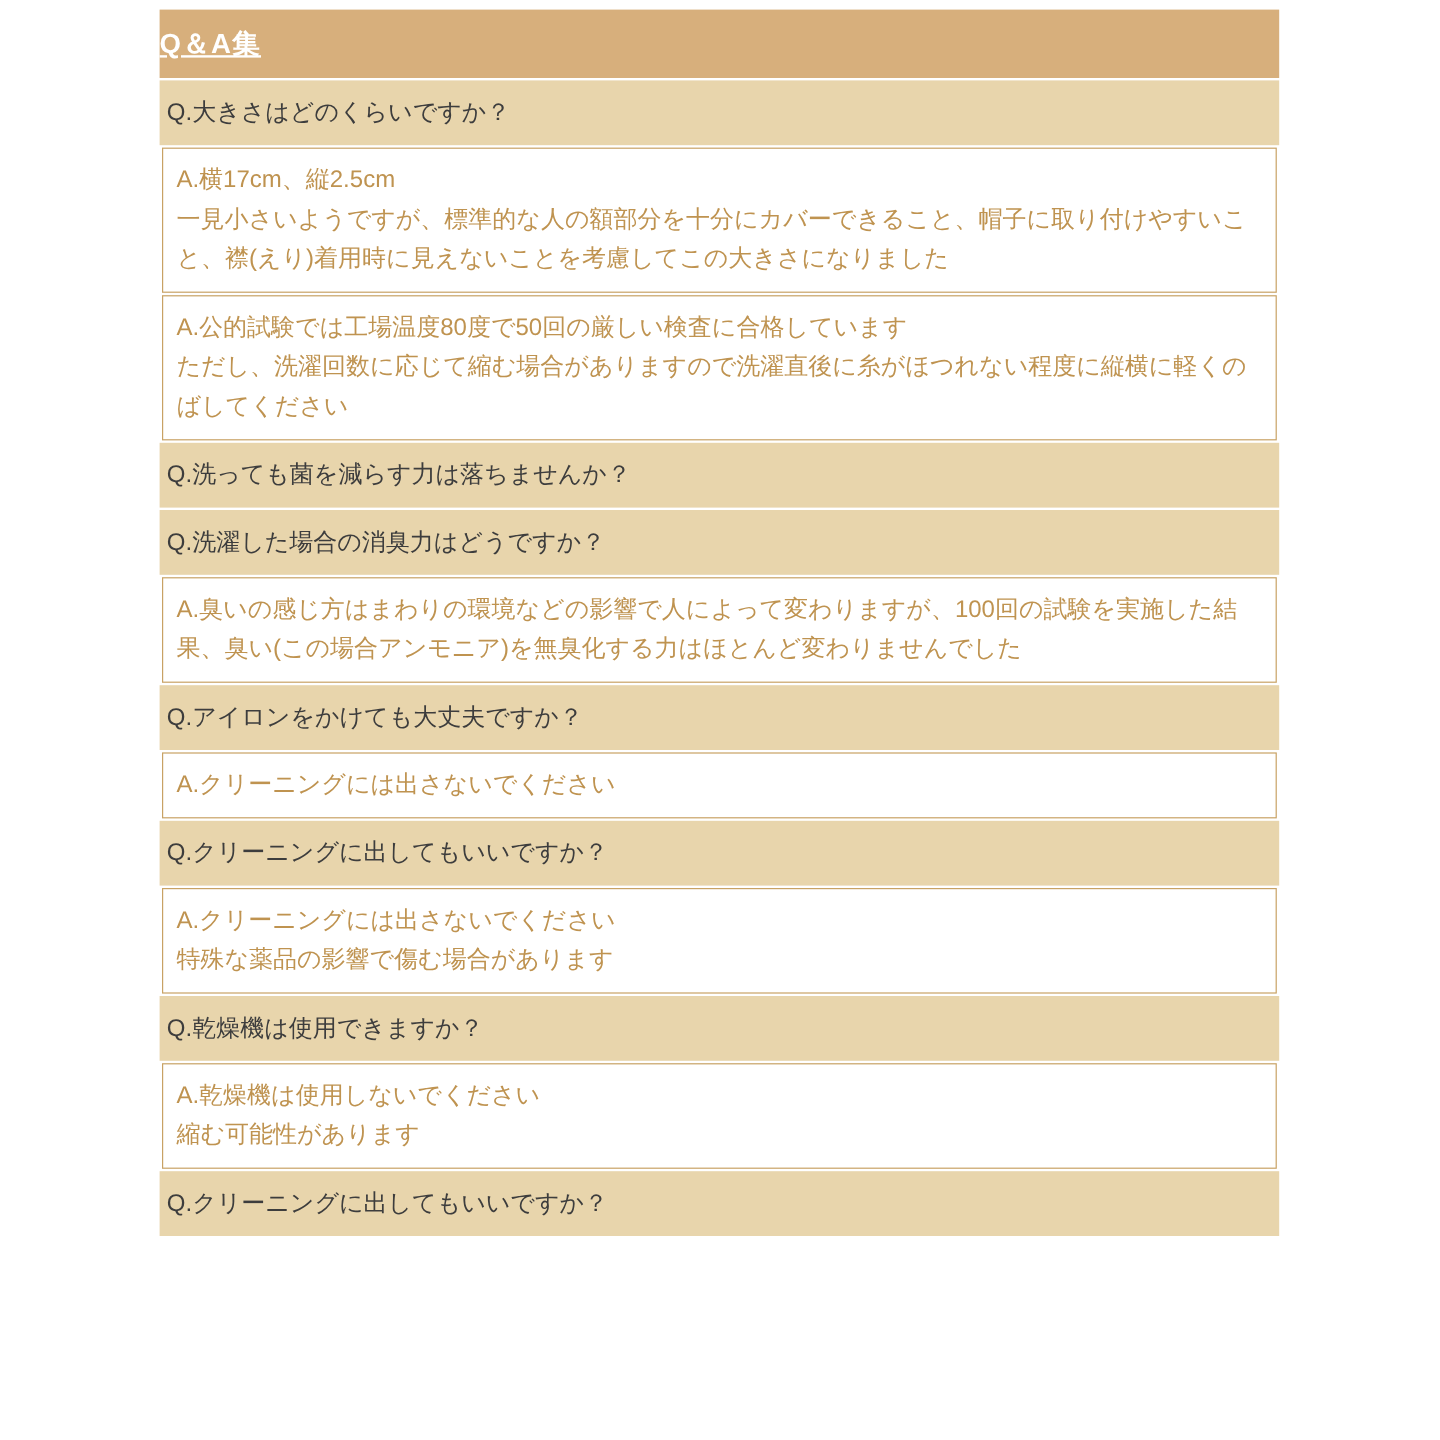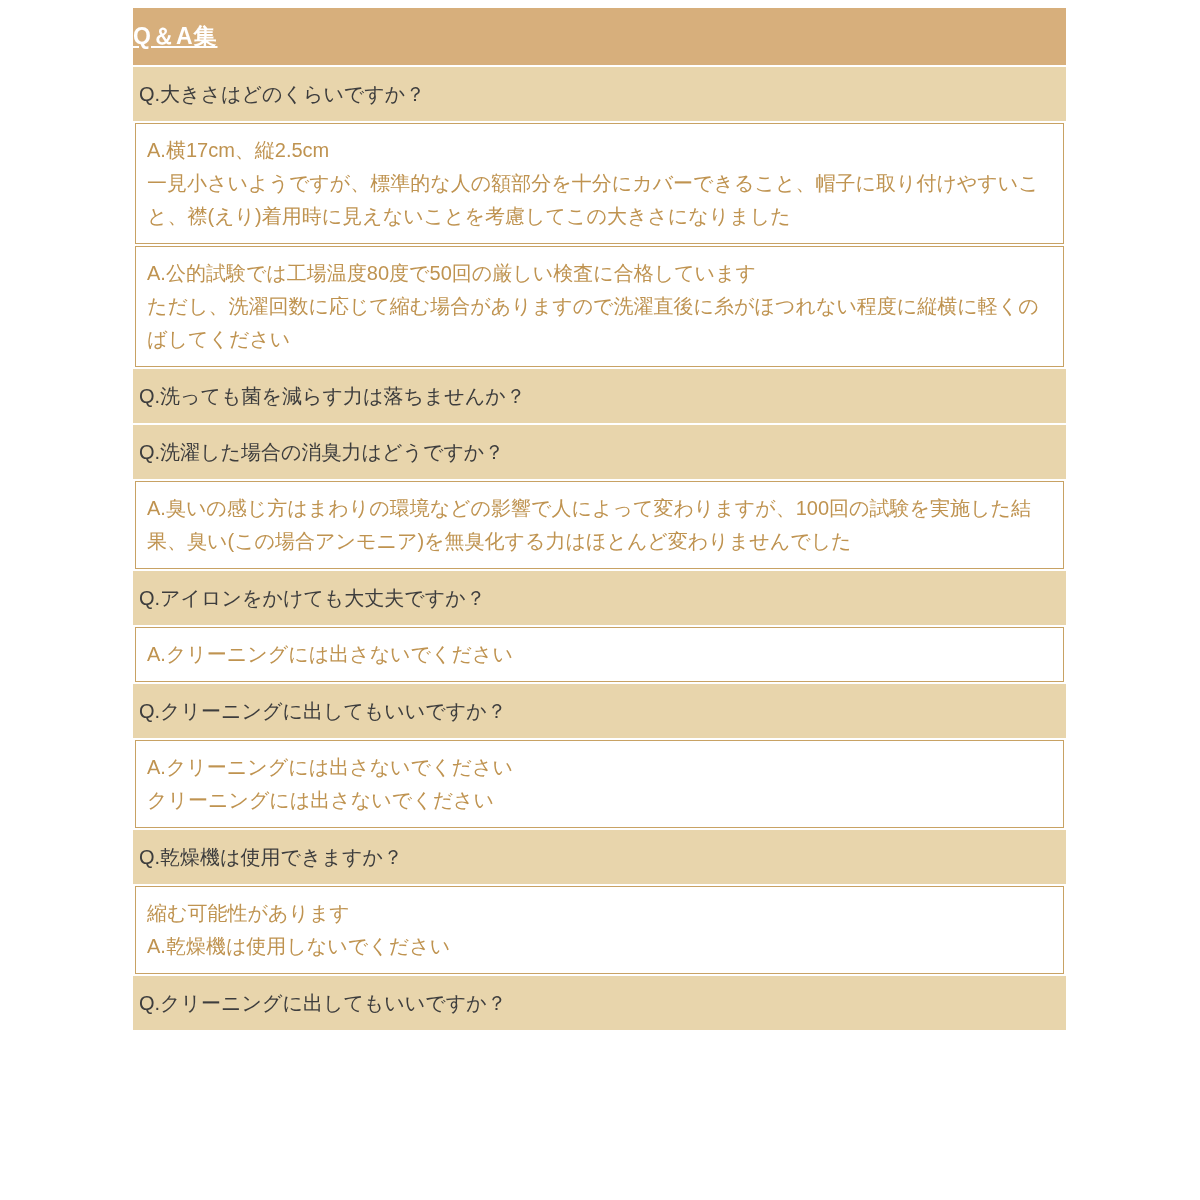--- a/index.html
+++ b/index.html
@@ -85,27 +85,27 @@
         <div>Q.アイロンをかけても大丈夫ですか？</div>
       </div>
       <div class="a-row">
         <div class="a-line">A.クリーニングには出さないでください</div>
       </div>
       <div class="q-row">
         <div>Q.クリーニングに出してもいいですか？</div>
       </div>
       <div class="a-row">
         <div class="a-line">A.クリーニングには出さないでください</div>
-        <div class="a-line">クリーニングには出さないでください</div>
+        <div class="a-line">特殊な薬品の影響で傷む場合があります</div>
       </div>
       <div class="q-row">
         <div>Q.乾燥機は使用できますか？</div>
       </div>
       <div class="a-row">
+        <div class="a-line">A.乾燥機は使用しないでください</div>
         <div class="a-line">縮む可能性があります</div>
-        <div class="a-line">A.乾燥機は使用しないでください</div>
       </div>
       <div class="q-row">
         <div>Q.クリーニングに出してもいいですか？</div>
       </div>
     </div>
 
 </div>
 
 </body></html>

